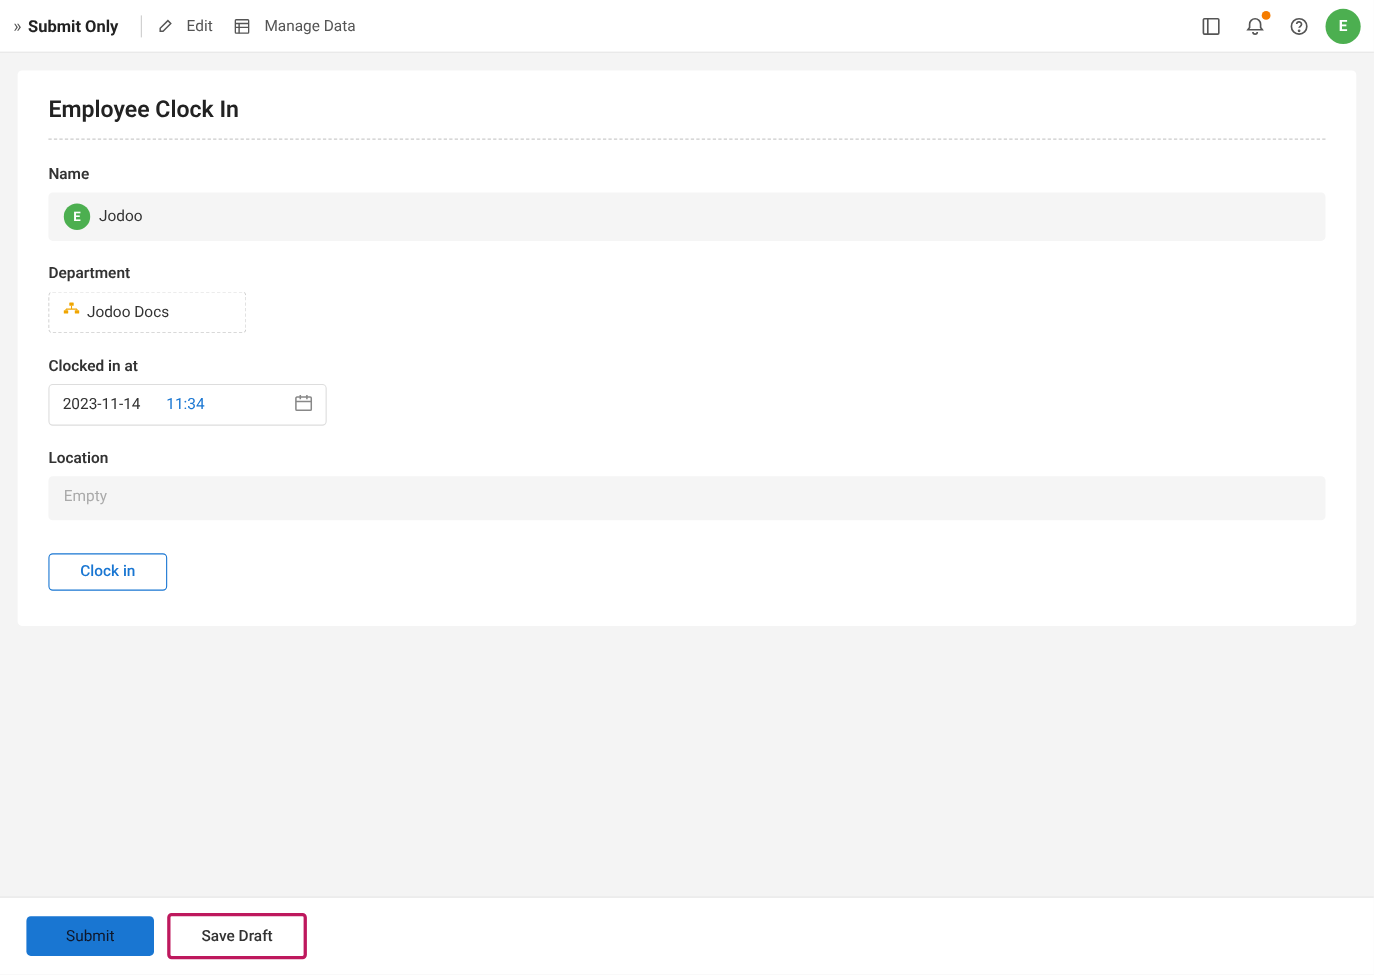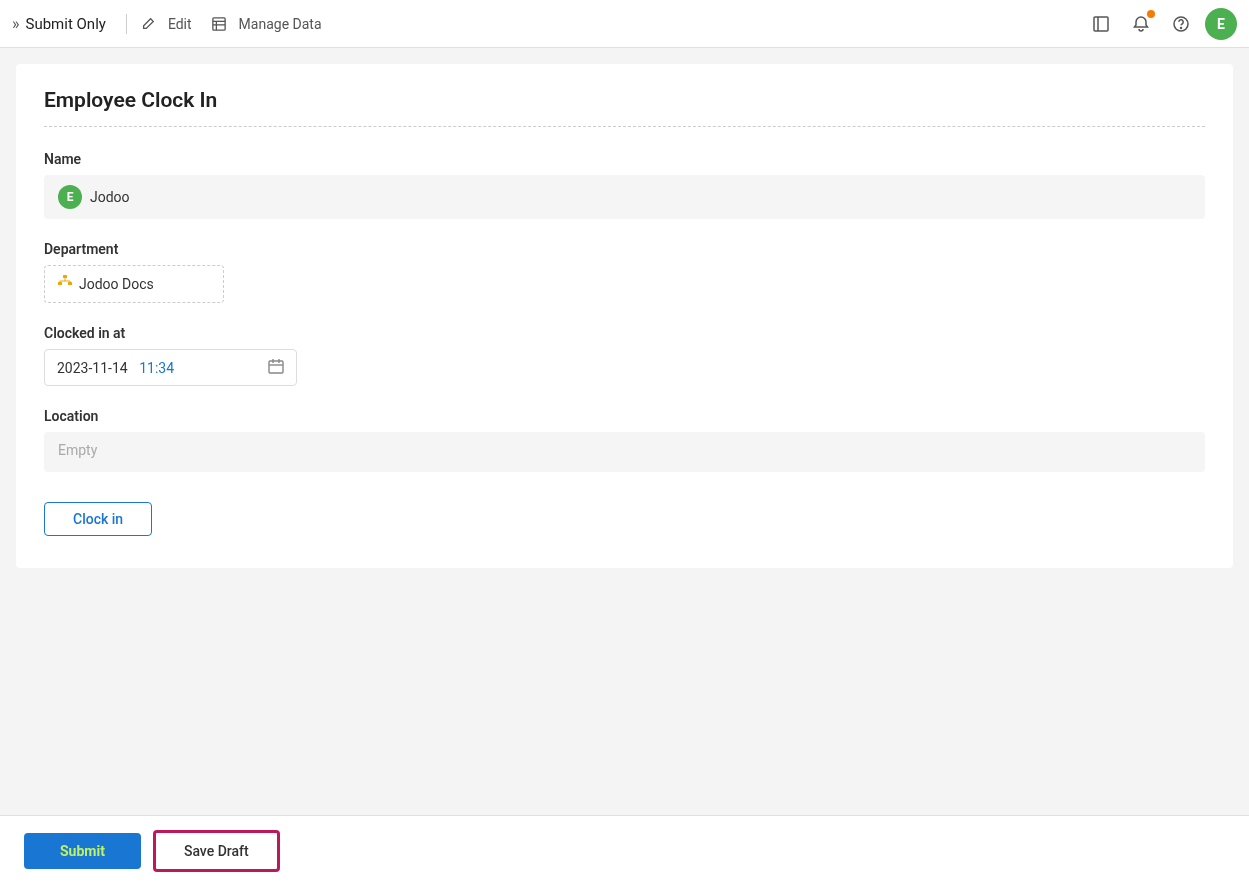--- a/index.html
+++ b/index.html
@@ -28,21 +28,21 @@
     }
 
     .topbar-chevron {
       color: #555;
       font-size: 16px;
       margin-right: 6px;
       cursor: pointer;
     }
 
     .topbar-title {
-      font-weight: 400;
+      font-weight: 700;
       font-size: 15px;
       color: #222;
       margin-right: 16px;
     }
 
     .topbar-divider {
       width: 1px;
       height: 20px;
       background: #ccc;
       margin: 0 4px;
@@ -206,21 +206,21 @@
       width: 320px;
       background: #fff;
     }
 
     .datetime-input .date-part {
       color: #333;
     }
 
     .datetime-input .time-part {
       color: #1976d2;
-      margin-left: 8px;
+      margin-left: 20px;
     }
 
     .datetime-input .cal-icon {
       margin-left: auto;
       color: #888;
       cursor: pointer;
     }
 
     .location-empty {
       background: #f5f5f5;
@@ -249,23 +249,23 @@
       align-items: center;
       gap: 12px;
       padding: 14px 24px;
       background: #fff;
       border-top: 1px solid #e0e0e0;
     }
 
     .submit-btn {
       padding: 10px 36px;
       background: #1976d2;
-      color: #bef264;
-      font-size: 14px;
-      font-weight: 700;
+      color: #0f172a;
+      font-size: 14px;
+      font-weight: 400;
       border: none;
       border-radius: 4px;
       cursor: pointer;
     }
 
     .save-draft-btn {
       padding: 10px 28px;
       background: #fff;
       color: #333;
       font-size: 14px;

